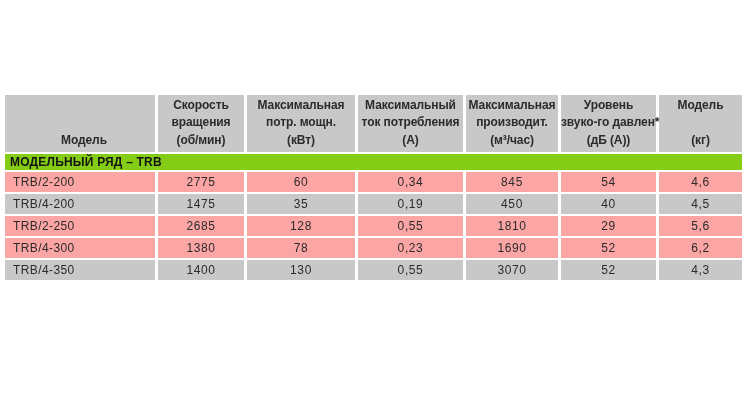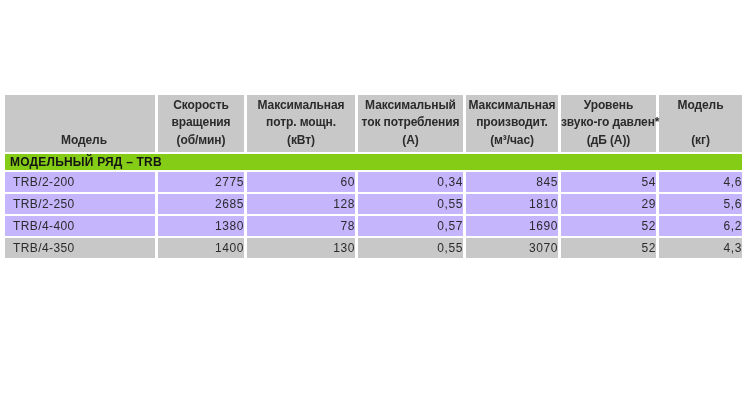--- a/index.html
+++ b/index.html
@@ -44,31 +44,31 @@
   }
   .spec thead th.first {
     text-align: center;
     padding-left: 8px;
   }
   .hl { height: 17.5px; overflow: visible; }
   .spec tbody td {
     font-size: 12px;
     letter-spacing: 0.6px;
     color: #2b2b2b;
-    text-align: right;
+    text-align: center;
     height: 20px;
     vertical-align: middle;
     overflow: hidden;
   }
   .spec tbody td.model {
     text-align: left;
     padding-left: 8px;
     letter-spacing: 0.4px;
   }
-  .spec tr.light td { background: #c4b5fd; }
+  .spec tr.light td { background: #fca5a5; }
   .spec tr.dark td  { background: #c8c8c8; }
   .spec tr.section td {
     background: #84cc16;
     font-weight: bold;
     font-size: 12px;
     letter-spacing: 0.2px;
     text-align: left;
     padding-left: 5px;
     height: 16px;
     color: #141414;
@@ -131,34 +131,43 @@
       </tr>
       <tr class="light">
         <td class="model">TRB/2-200</td>
         <td>2775</td>
         <td>60</td>
         <td>0,34</td>
         <td>845</td>
         <td>54</td>
         <td>4,6</td>
       </tr>
+      <tr class="dark">
+        <td class="model">TRB/4-200</td>
+        <td>1475</td>
+        <td>35</td>
+        <td>0,19</td>
+        <td>450</td>
+        <td>40</td>
+        <td>4,5</td>
+      </tr>
       <tr class="light">
         <td class="model">TRB/2-250</td>
         <td>2685</td>
         <td>128</td>
         <td>0,55</td>
         <td>1810</td>
         <td>29</td>
         <td>5,6</td>
       </tr>
       <tr class="light">
-        <td class="model">TRB/4-400</td>
+        <td class="model">TRB/4-300</td>
         <td>1380</td>
         <td>78</td>
-        <td>0,57</td>
+        <td>0,23</td>
         <td>1690</td>
         <td>52</td>
         <td>6,2</td>
       </tr>
       <tr class="dark">
         <td class="model">TRB/4-350</td>
         <td>1400</td>
         <td>130</td>
         <td>0,55</td>
         <td>3070</td>

